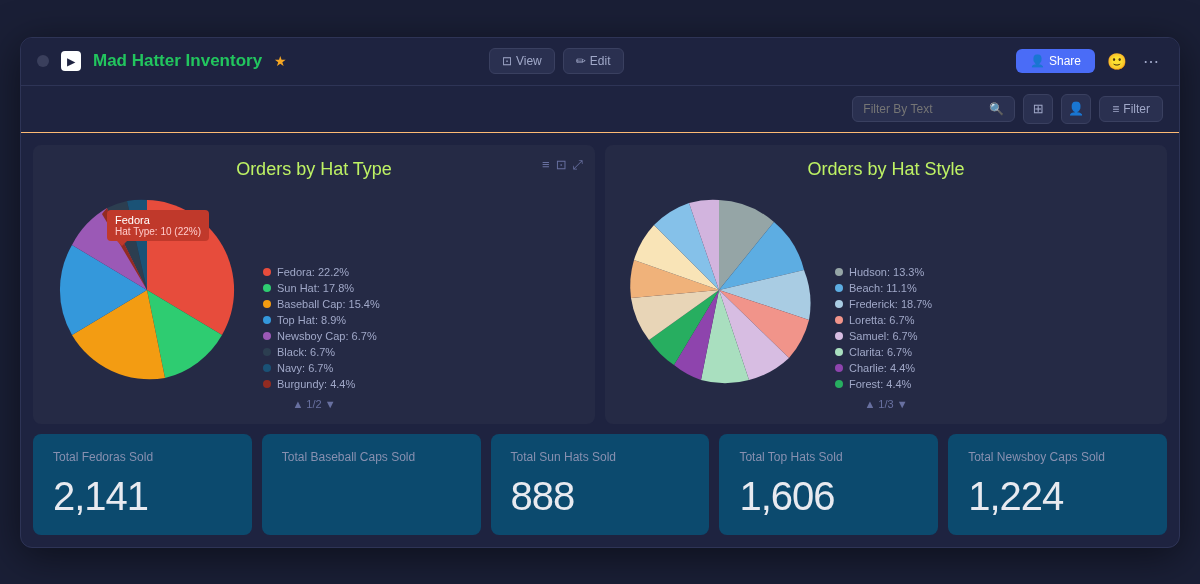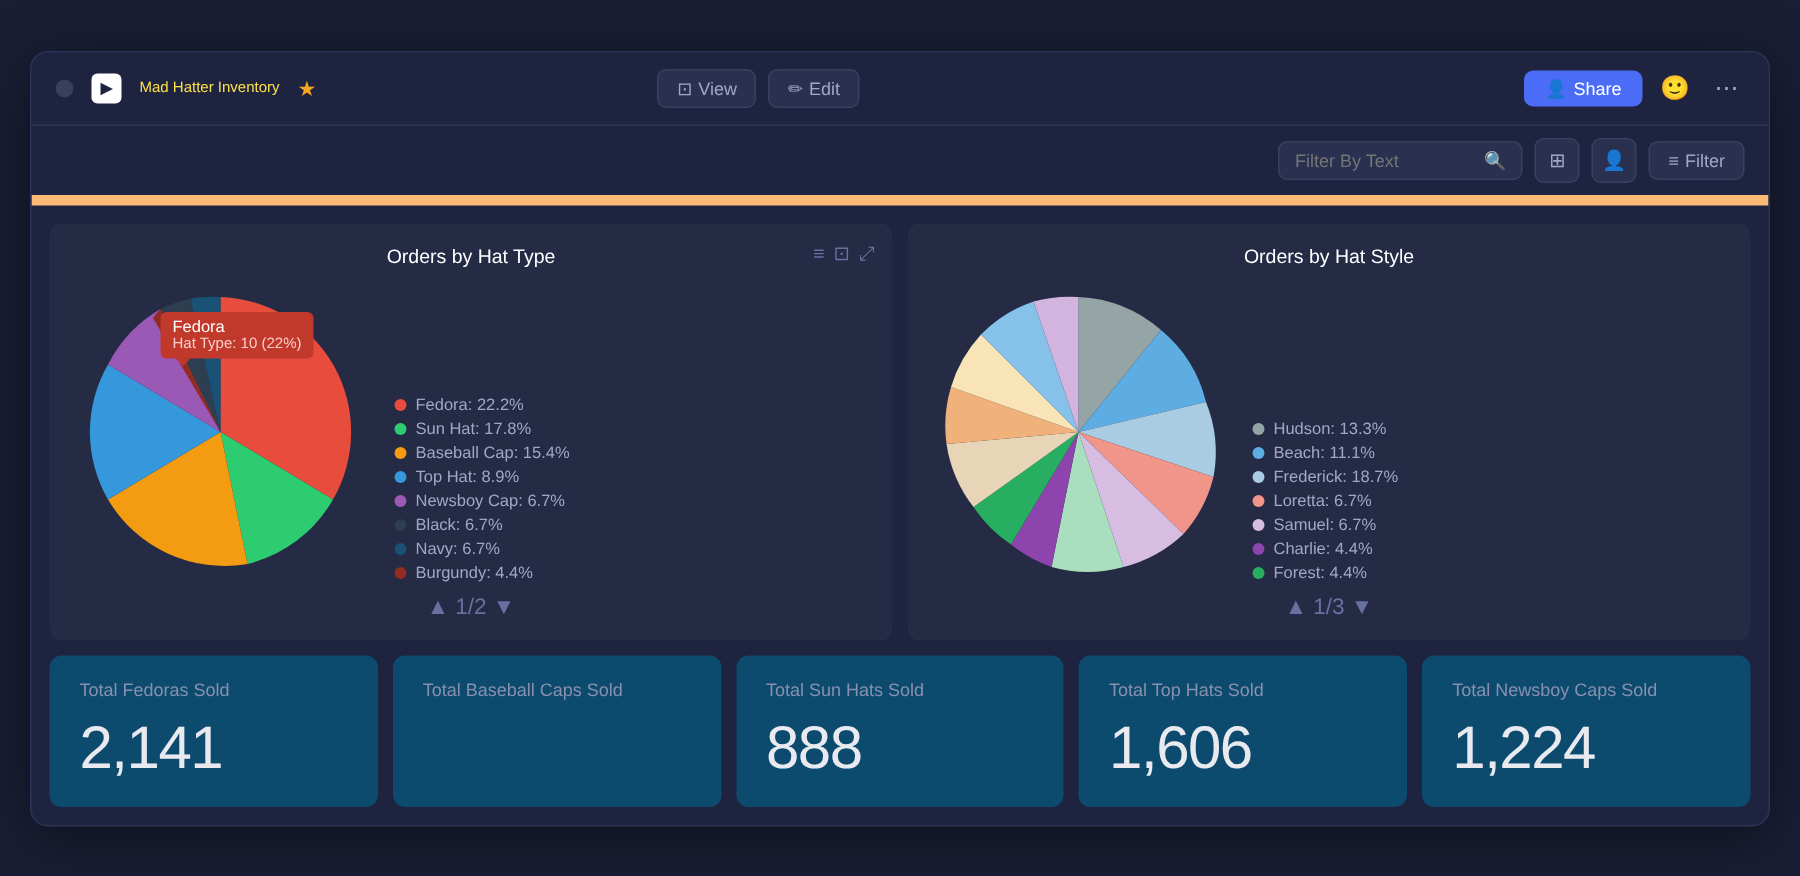--- a/index.html
+++ b/index.html
@@ -34,23 +34,23 @@
       background: #3a3f5c;
     }
     .app-icon {
       width: 20px; height: 20px;
       background: #fff;
       border-radius: 4px;
       display: flex; align-items: center; justify-content: center;
       font-size: 10px; color: #1e2340; font-weight: bold;
     }
     .title-text {
-      color: #fde047;
-      font-size: 10px;
-      font-weight: 400;
+      color: #22c55e;
+      font-size: 17px;
+      font-weight: 700;
     }
     .star-icon { color: #f5a623; font-size: 14px; }
     .titlebar-center {
       display: flex; align-items: center; gap: 8px;
       margin-left: auto; margin-right: auto;
     }
     .btn-toolbar {
       background: #2a3050;
       border: 1px solid #3a4060;
       color: #a0a8c8;
@@ -77,21 +77,21 @@
       background: none; border: none;
       color: #a0a8c8; font-size: 16px; cursor: pointer; padding: 4px;
     }
     .toolbar {
       background: #1e2340;
       padding: 8px 16px;
       display: flex;
       align-items: center;
       justify-content: flex-end;
       gap: 8px;
-      border-bottom: 7px solid #fdba74;
+      border-bottom: 1px solid #fdba74;
     }
     .search-box {
       background: #2a3050;
       border: 1px solid #3a4060;
       border-radius: 6px;
       padding: 5px 10px;
       display: flex; align-items: center; gap: 6px;
       color: #6870a0;
       font-size: 12px;
     }
@@ -130,22 +130,22 @@
     }
     .chart-panel {
       flex: 1;
       background: #252a45;
       border-radius: 8px;
       padding: 14px;
       position: relative;
     }
     .chart-title {
       text-align: center;
-      color: #ffffff;
-      font-size: 13px;
+      color: #bef264;
+      font-size: 18px;
       font-weight: 500;
       margin-bottom: 10px;
     }
     .chart-toolbar {
       position: absolute;
       top: 12px;
       right: 12px;
       display: flex; gap: 6px;
     }
     .chart-tool-btn {
@@ -173,21 +173,21 @@
       display: flex; align-items: center; gap: 6px;
       font-size: 11px; color: #a0a8c8;
     }
     .legend-dot {
       width: 8px; height: 8px;
       border-radius: 50%;
       flex-shrink: 0;
     }
     .chart-pagination {
       text-align: center;
-      font-size: 15px;
+      font-size: 11px;
       color: #6870a0;
       margin-top: 8px;
     }
     .stats-row {
       display: flex;
       gap: 10px;
     }
     .stat-card {
       flex: 1;
       background: #0c4a6e;
@@ -397,20 +397,24 @@
             </div>
             <div class="legend-item">
               <div class="legend-dot" style="background:#f1948a"></div>
               <span>Loretta: 6.7%</span>
             </div>
             <div class="legend-item">
               <div class="legend-dot" style="background:#d7bde2"></div>
               <span>Samuel: 6.7%</span>
             </div>
             <div class="legend-item">
+              <div class="legend-dot" style="background:#a9dfbf"></div>
+              <span>Clarita: 6.7%</span>
+            </div>
+            <div class="legend-item">
               <div class="legend-dot" style="background:#8e44ad"></div>
               <span>Charlie: 4.4%</span>
             </div>
             <div class="legend-item">
               <div class="legend-dot" style="background:#27ae60"></div>
               <span>Forest: 4.4%</span>
             </div>
           </div>
         </div>
         <div class="chart-pagination">▲ 1/3 ▼</div>

